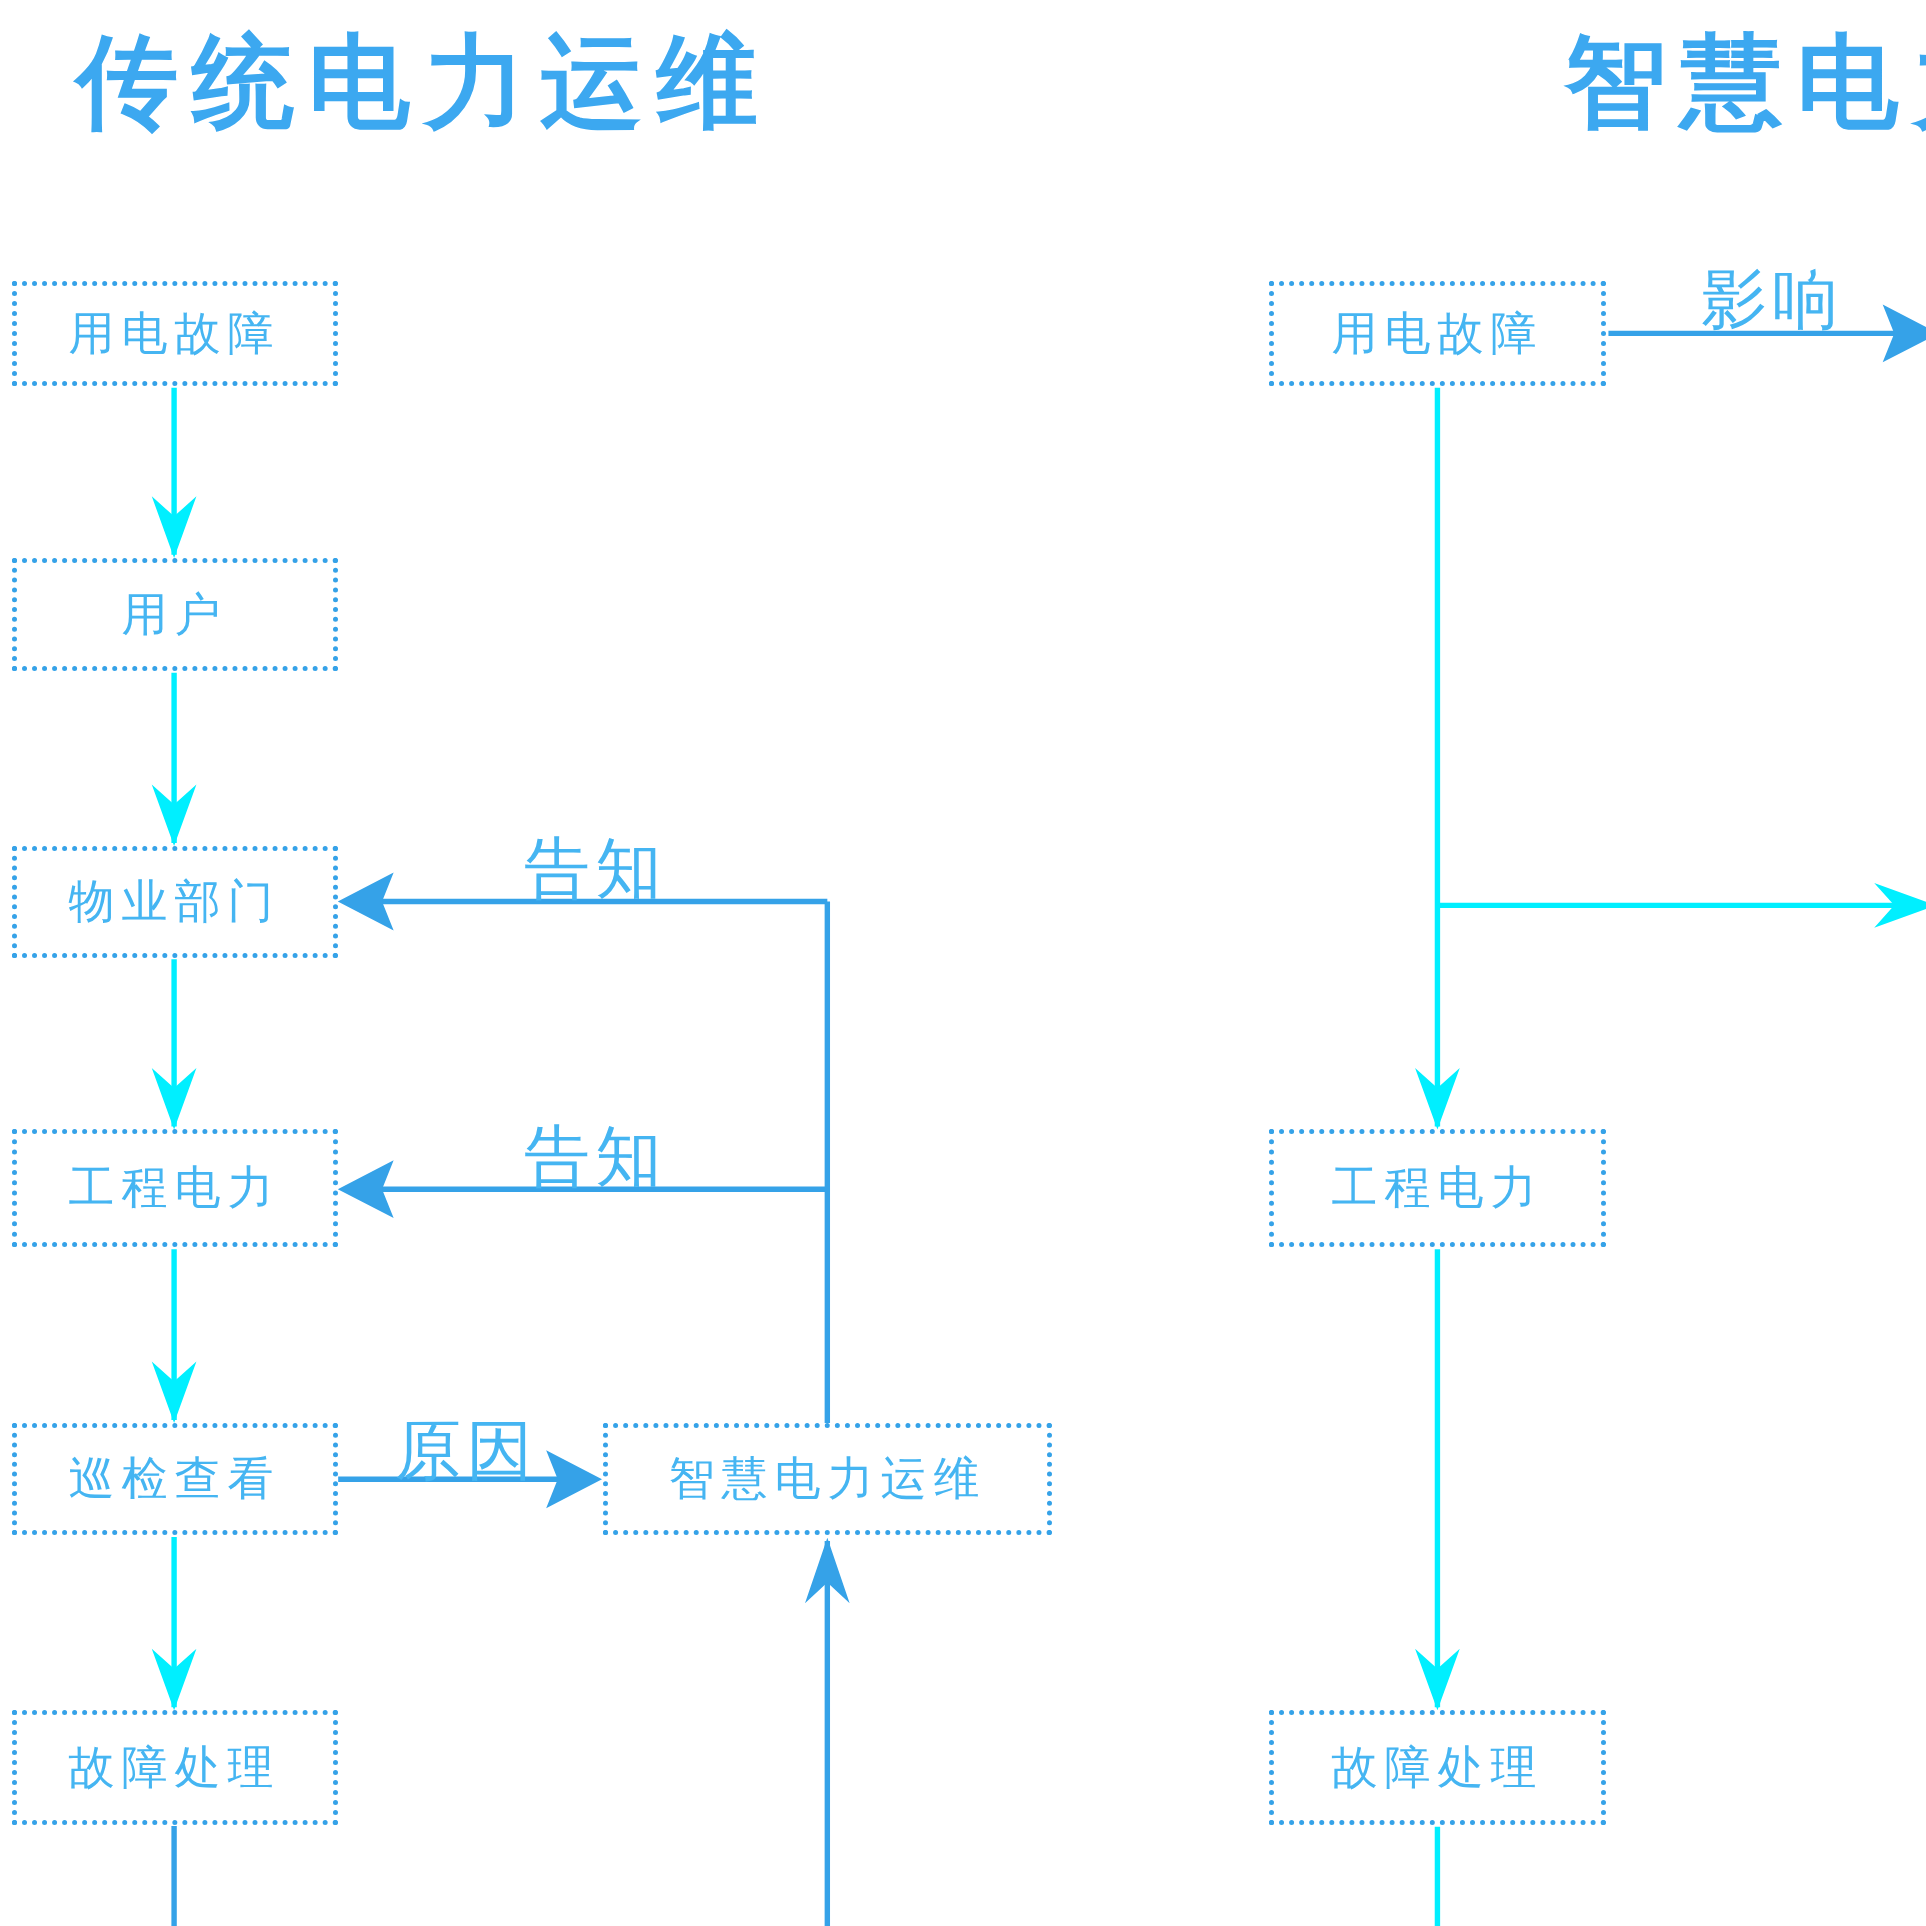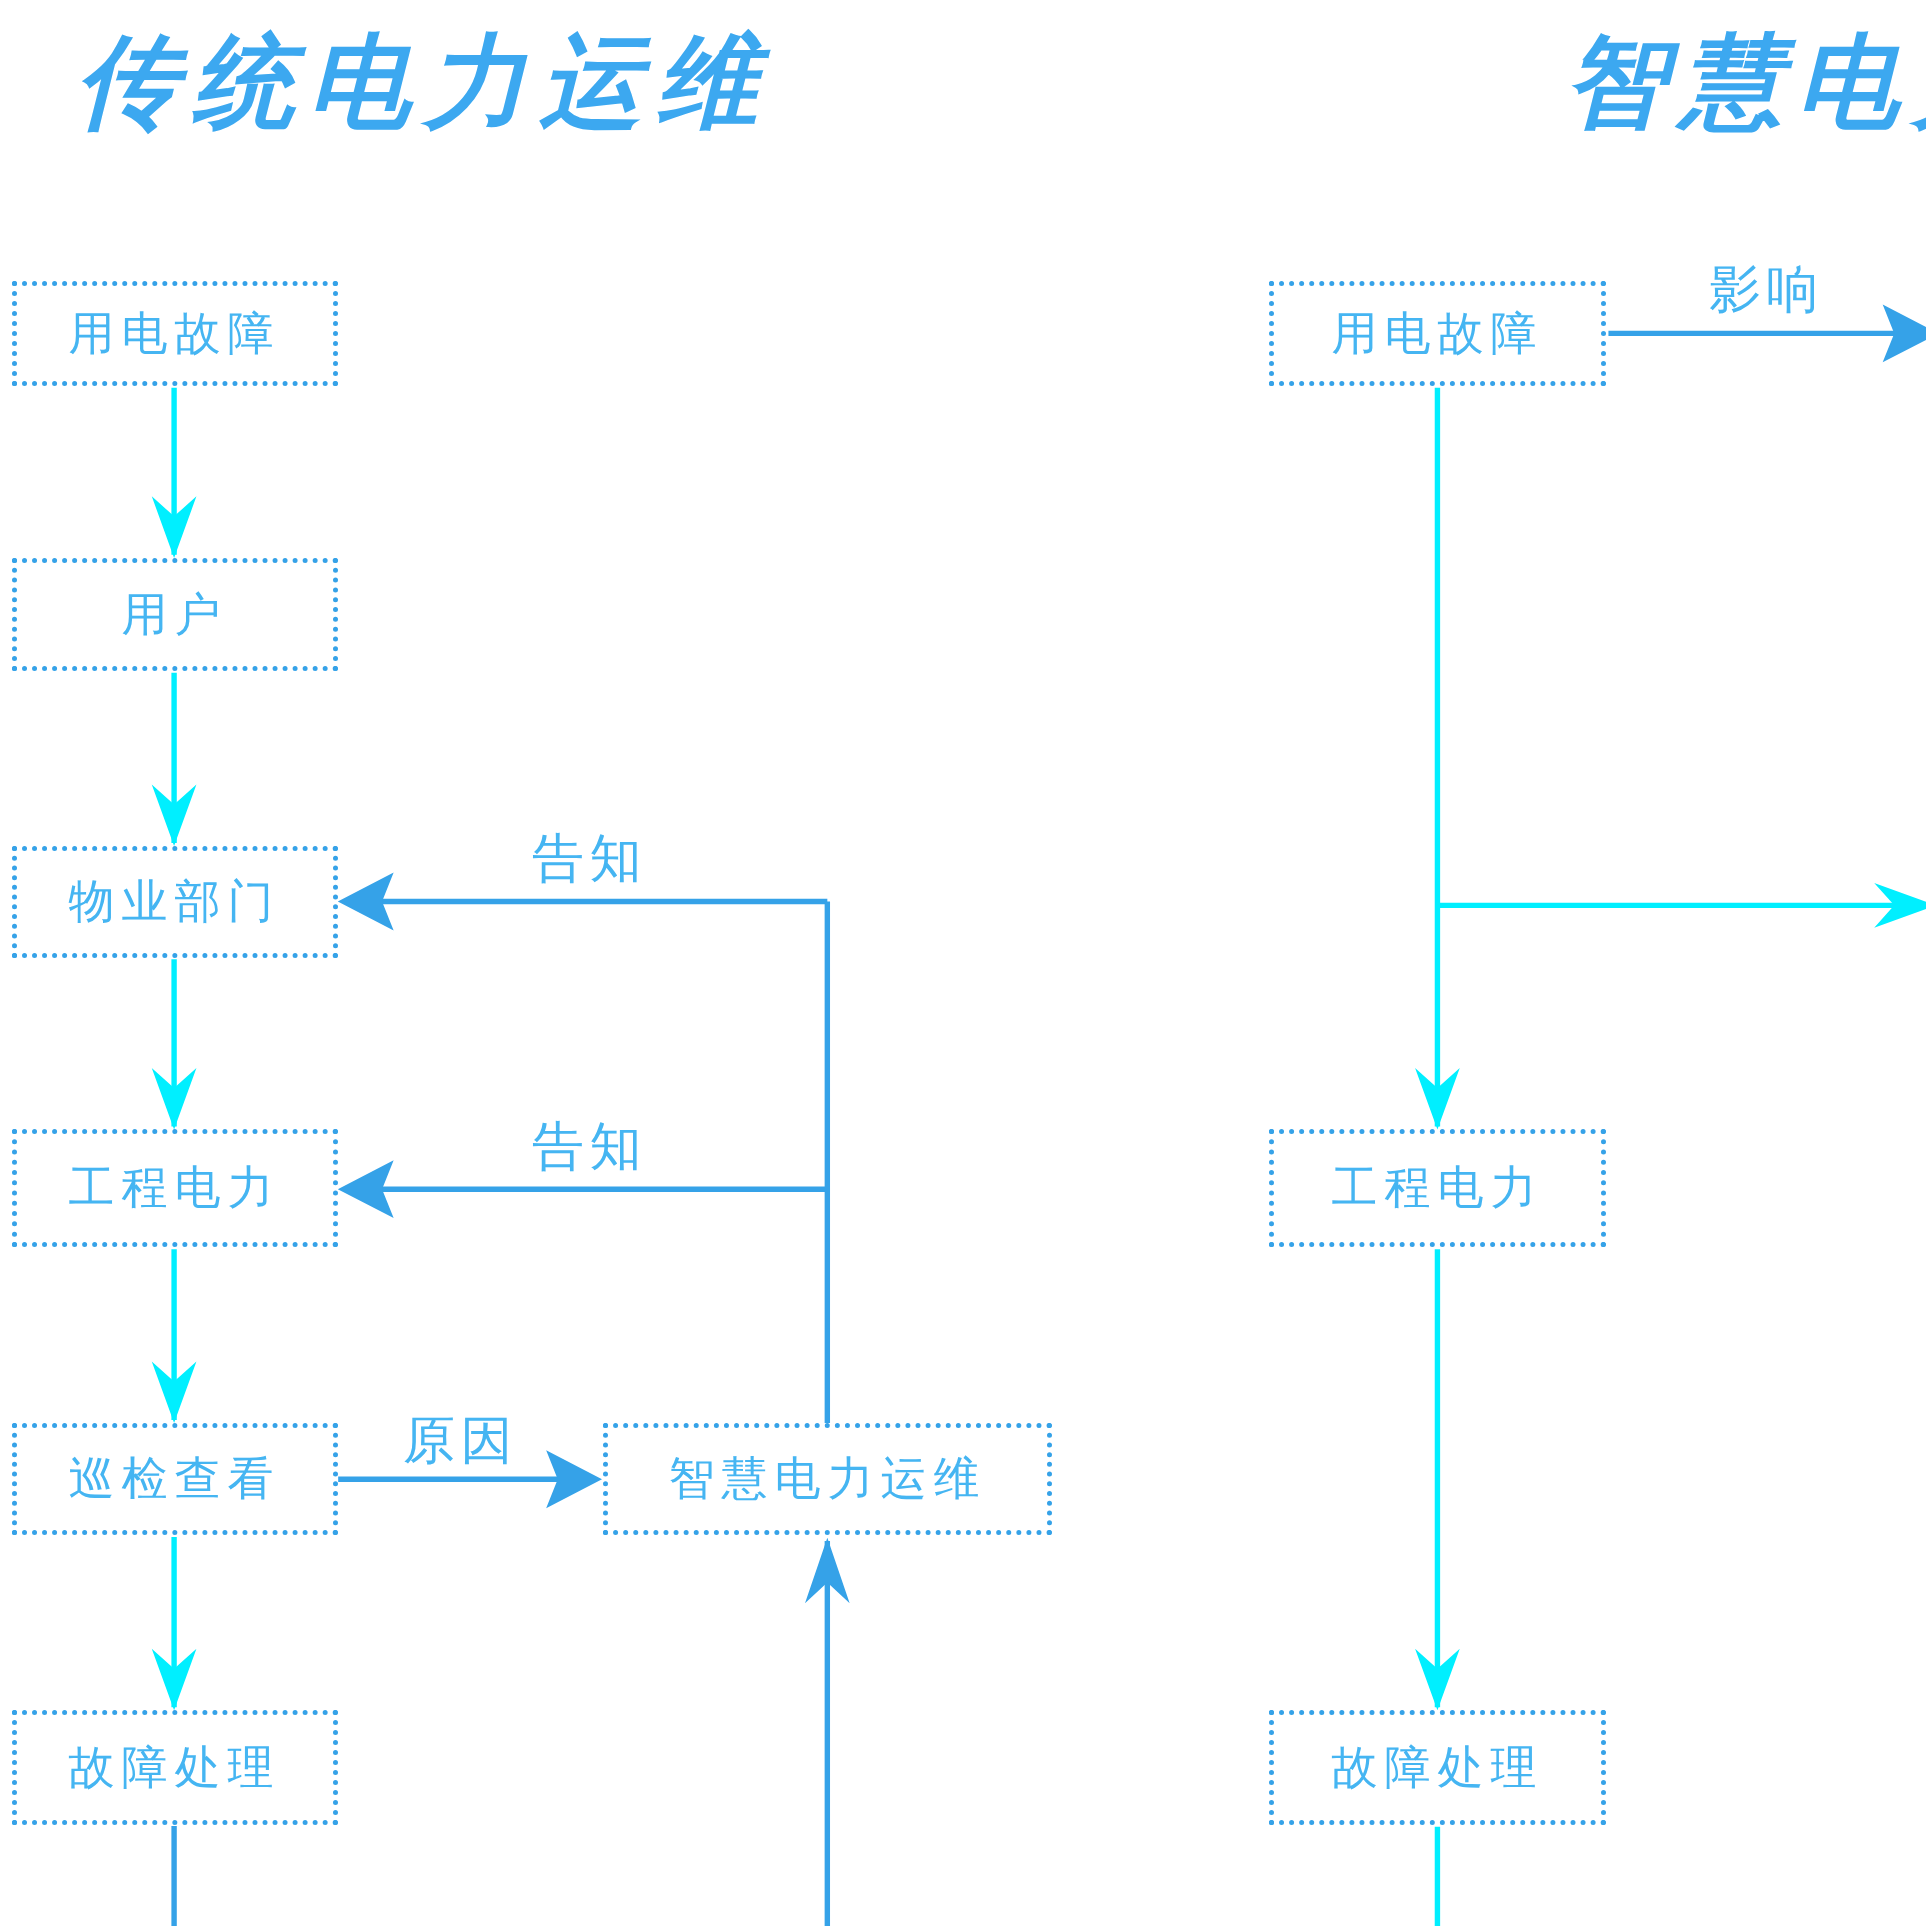--- a/index.html
+++ b/index.html
@@ -37,29 +37,28 @@
     background:transparent;
   }
   .title{
     position:absolute;
     color:var(--title-blue);
     font-size:102px;
     font-weight:bold;
     letter-spacing:14px;
     white-space:nowrap;
     text-align:center;
-    font-style:italic;
   }
   .lbl{
     position:absolute;
     color:var(--text-blue);
-    font-size:52px;
+    font-size:66px;
     letter-spacing:5.4px;
     white-space:nowrap;
-    text-align:center;
+    text-align:right;
   }
 </style>
 </head>
 <body>
 
 <div id="canvas">
 
   <svg id="wires" viewBox="0 0 6457 5059" aria-hidden="true">
 
     <g>

